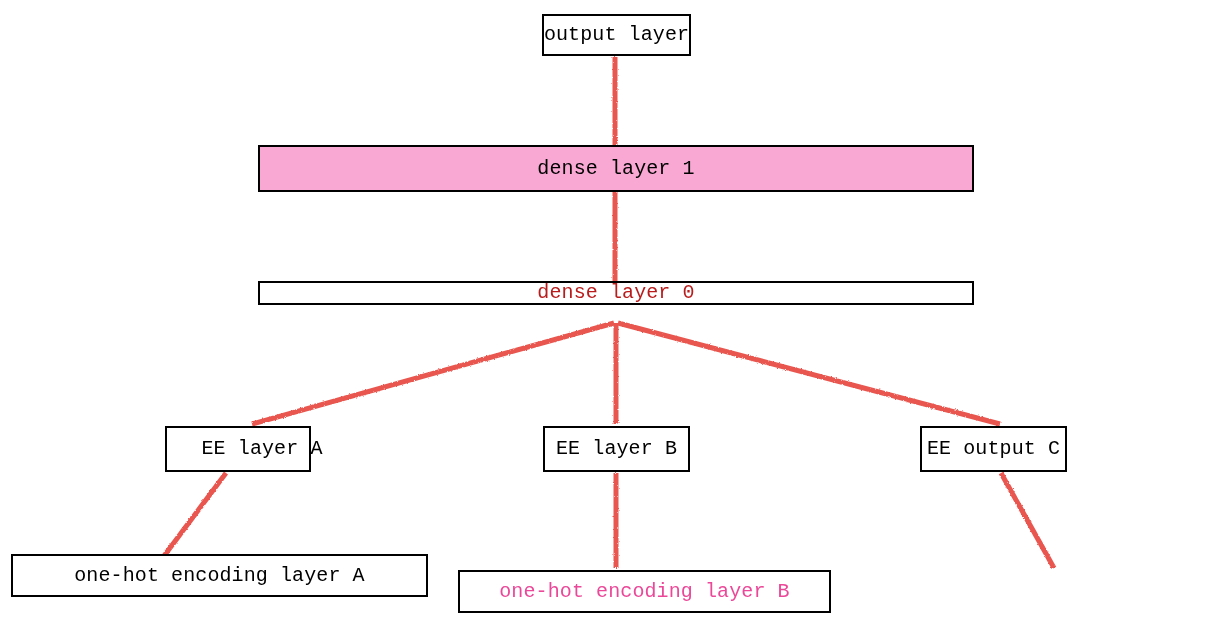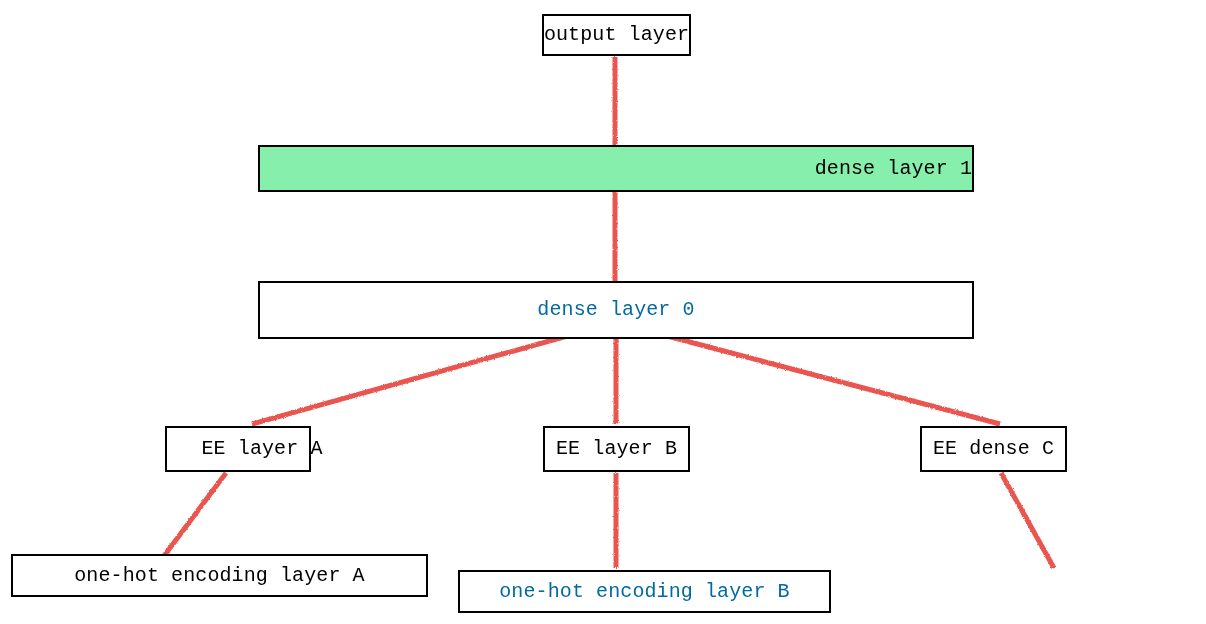--- a/index.html
+++ b/index.html
@@ -69,38 +69,38 @@
         <line x1="155" y1="568" x2="226" y2="473" stroke="#e8574f" stroke-width="5" stroke-linecap="butt"></line>
         <line x1="616" y1="568" x2="616" y2="473" stroke="#e8574f" stroke-width="5" stroke-linecap="butt"></line>
         <line x1="1054" y1="568" x2="1001" y2="473" stroke="#e8574f" stroke-width="5" stroke-linecap="butt"></line>
       </g>
   </svg>
 
   <div class="node-box" style="left: 542px; top: 14px; width: 149px; height: 42px; border-color: rgb(0, 0, 0); background: rgb(255, 255, 255); color: rgb(0, 0, 0);">
     <span class="node-label">output layer</span>
   </div>
 
-  <div class="node-box" style="left: 258px; top: 145px; width: 716px; height: 47px; border-color: rgb(0, 0, 0); background: #86efac; color: rgb(0, 0, 0); justify-content: flex-end;">
+  <div class="node-box" style="left: 258px; top: 145px; width: 716px; height: 47px; border-color: rgb(0, 0, 0); background: #f9a8d4; color: rgb(0, 0, 0);">
     <span class="node-label">dense layer 1</span>
   </div>
 
-  <div class="node-box" style="left: 258px; top: 281px; width: 716px; height: 58px; border-color: rgb(0, 0, 0); background: rgb(255, 255, 255); color: #0369a1;">
+  <div class="node-box" style="left: 258px; top: 281px; width: 716px; height: 24px; border-color: rgb(0, 0, 0); background: rgb(255, 255, 255); color: #b91c1c;">
     <span class="node-label">dense layer 0</span>
   </div>
 
   <div class="node-box" style="left: 165px; top: 426px; width: 146px; height: 46px; border-color: rgb(0, 0, 0); background: rgb(255, 255, 255); color: rgb(0, 0, 0); padding-left: 48px;">
     <span class="node-label">EE layer A</span>
   </div>
   <div class="node-box" style="left: 543px; top: 426px; width: 147px; height: 46px; border-color: rgb(0, 0, 0); background: rgb(255, 255, 255); color: rgb(0, 0, 0); justify-content: center;">
     <span class="node-label">EE layer B</span>
   </div>
   <div class="node-box" style="left: 920px; top: 426px; width: 147px; height: 46px; border-color: rgb(0, 0, 0); background: rgb(255, 255, 255); color: rgb(0, 0, 0);">
-    <span class="node-label">EE dense C</span>
+    <span class="node-label">EE output C</span>
   </div>
 
   <div class="node-box" style="left: 11px; top: 554px; width: 417px; height: 43px; border-color: rgb(0, 0, 0); background: rgb(255, 255, 255); color: rgb(0, 0, 0);">
     <span class="node-label">one-hot encoding layer A</span>
   </div>
-  <div class="node-box" style="left: 458px; top: 570px; width: 373px; height: 43px; border-color: rgb(0, 0, 0); background: rgb(255, 255, 255); color: #0369a1;">
+  <div class="node-box" style="left: 458px; top: 570px; width: 373px; height: 43px; border-color: rgb(0, 0, 0); background: rgb(255, 255, 255); color: #ec4899;">
     <span class="node-label">one-hot encoding layer B</span>
   </div>
 
 </div>
 
 </body></html>

